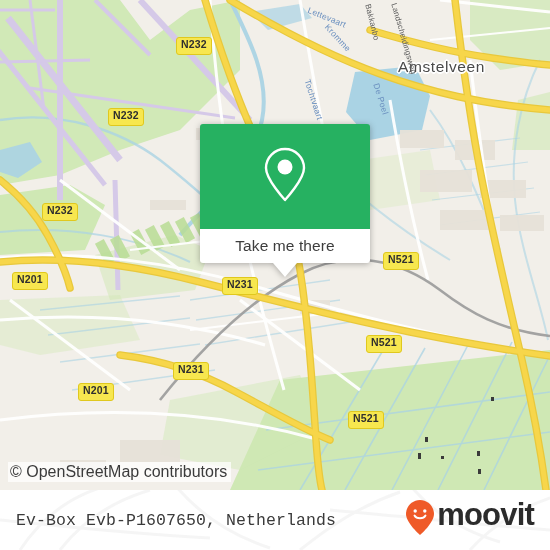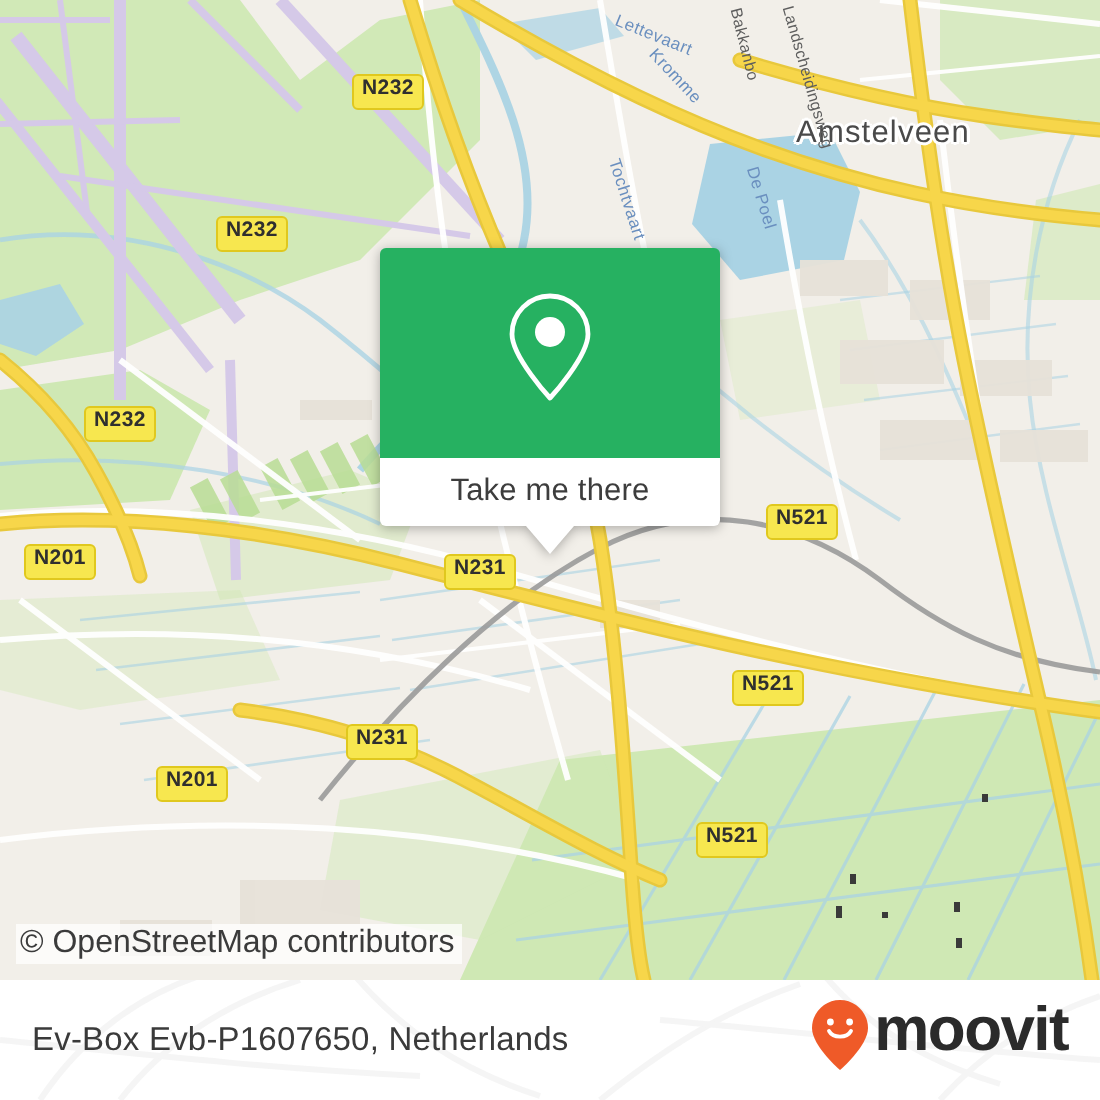--- a/index.html
+++ b/index.html
@@ -88,21 +88,21 @@
     color: #3b3b3b;
     background: rgba(255,255,255,0.72);
     padding: 1px 4px 1px 2px;
     white-space: nowrap;
     z-index: 30;
   }
 
   
   .card-wrap {
     position: absolute;
-    left: 190px;
+    left: 200px;
     top: 124px;
     width: 170px;
     z-index: 20;
     filter: drop-shadow(0 1px 3px rgba(0,0,0,0.30));
   }
   .card-top {
     background: #26b161;
     height: 105px;
     border-radius: 3px 3px 0 0;
     display: flex;
@@ -150,21 +150,21 @@
     position: absolute;
     left: 0; top: 0;
     width: 550px; height: 60px;
     display: flex;
     align-items: center;
     justify-content: space-between;
     padding: 0 16px;
     box-sizing: border-box;
   }
   .footer-title {
-    font-family: Liberation Sans, sans-serif;
+    font-family: Liberation Mono, monospace;
     font-size: 16.5px;
     color: #3a3a3a;
     letter-spacing: .1px;
     white-space: nowrap;
   }
   .brand {
     display: flex;
     gap: 2px;
   }
   .brand-text {

